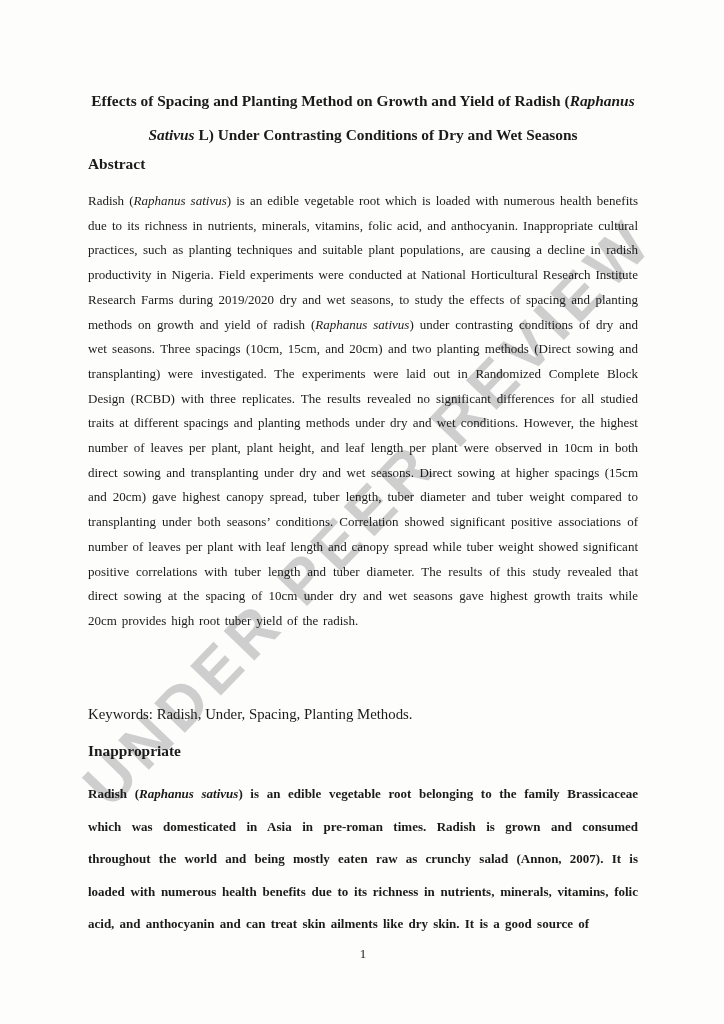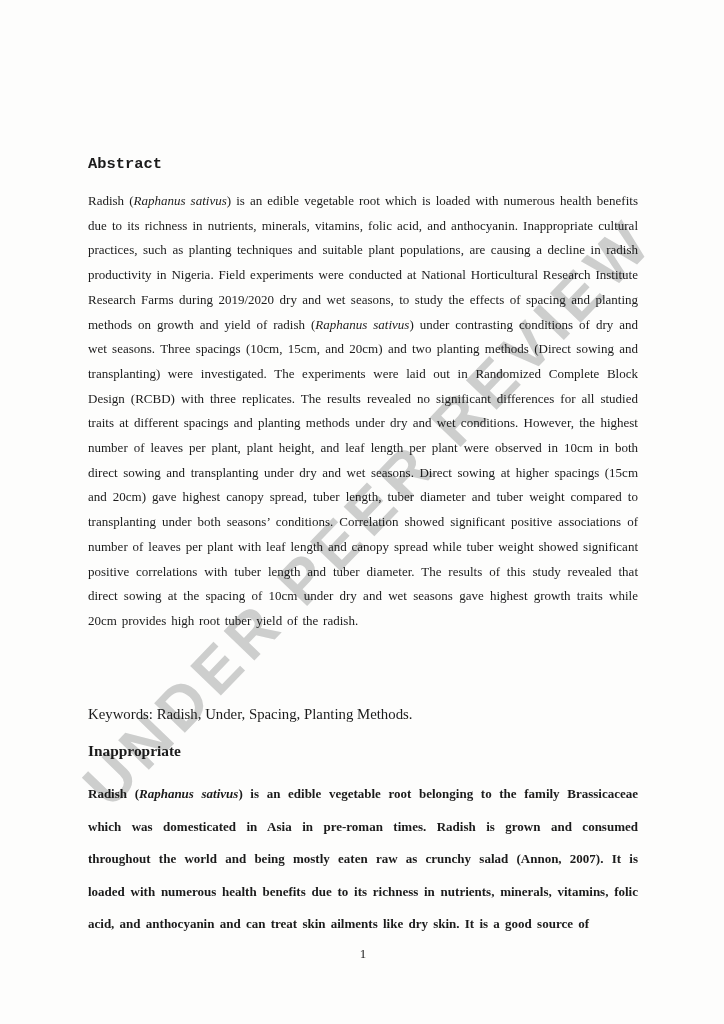--- a/index.html
+++ b/index.html
@@ -46,21 +46,21 @@
     line-height: 34px;
   }
   .title .line { white-space: nowrap; }
   .it { font-style: italic; }
   .heading {
     position: absolute;
     font-weight: bold;
     font-size: 15.4px;
     line-height: 18px;
   }
-  .abstract-heading { top: 155px; font-family: Liberation Mono, monospace; }
+  .abstract-heading { top: 155px; }
   .para {
     position: absolute;
     width: 550px;
     text-align: justify;
     font-size: 13px;
     margin: 0;
   }
   .abstract-para {
     top: 189px;
     line-height: 24.7px;
@@ -92,20 +92,24 @@
 </style>
 </head>
 <body>
 
 <div class="page">
 
   <div class="watermark">UNDER PEER REVIEW</div>
 
   <div class="content">
 
+    <div class="title">
+      <div class="line"><span>Effects of Spacing and Planting Method on Growth and Yield of Radish (</span><span class="it">Raphanus</span></div>
+      <div class="line"><span class="it">Sativus</span><span> L) Under Contrasting Conditions of Dry and Wet Seasons</span></div>
+    </div>
 
     <div class="heading abstract-heading">Abstract</div>
 
     <p class="para abstract-para"><span>Radish (</span><span class="it">Raphanus sativus</span><span>) is an edible vegetable root which is loaded with numerous health benefits due to its richness in nutrients, minerals, vitamins, folic acid, and anthocyanin. Inappropriate cultural practices, such as planting techniques and suitable plant populations, are causing a decline in radish productivity in Nigeria. Field experiments were conducted at National Horticultural Research Institute Research Farms during 2019/2020 dry and wet seasons, to study the effects of spacing and planting methods on growth and yield of radish (</span><span class="it">Raphanus sativus</span><span>) under contrasting conditions of dry and wet seasons. Three spacings (10cm, 15cm, and 20cm) and two planting methods (Direct sowing and transplanting) were investigated. The experiments were laid out in Randomized Complete Block Design (RCBD) with three replicates. The results revealed no significant differences for all studied traits at different spacings and planting methods under dry and wet conditions. However, the highest number of leaves per plant, plant height, and leaf length per plant were observed in 10cm in both direct sowing and transplanting under dry and wet seasons. Direct sowing at higher spacings (15cm and 20cm) gave highest canopy spread, tuber length, tuber diameter and tuber weight compared to transplanting under both seasons’ conditions. Correlation showed significant positive associations of number of leaves per plant with leaf length and canopy spread while tuber weight showed significant positive correlations with tuber length and tuber diameter. The results of this study revealed that direct sowing at the spacing of 10cm under dry and wet seasons gave highest growth traits while 20cm provides high root tuber yield of the radish.</span></p>
 
     <div class="keywords-line"><span class="label">Keywords:</span><span> Radish, Under, Spacing, Planting Methods.</span></div>
 
     <div class="heading intro-heading">Inappropriate</div>
 
     <p class="para intro-para"><span>Radish (</span><span class="it">Raphanus sativus</span><span>) is an edible vegetable root belonging to the family Brassicaceae which was domesticated in Asia in pre-roman times. Radish is grown and consumed throughout the world and being mostly eaten raw as crunchy salad (Annon, 2007). It is loaded with numerous health benefits due to its richness in nutrients, minerals, vitamins, folic acid, and anthocyanin and can treat skin ailments like dry skin.  It is a good source of</span></p>

